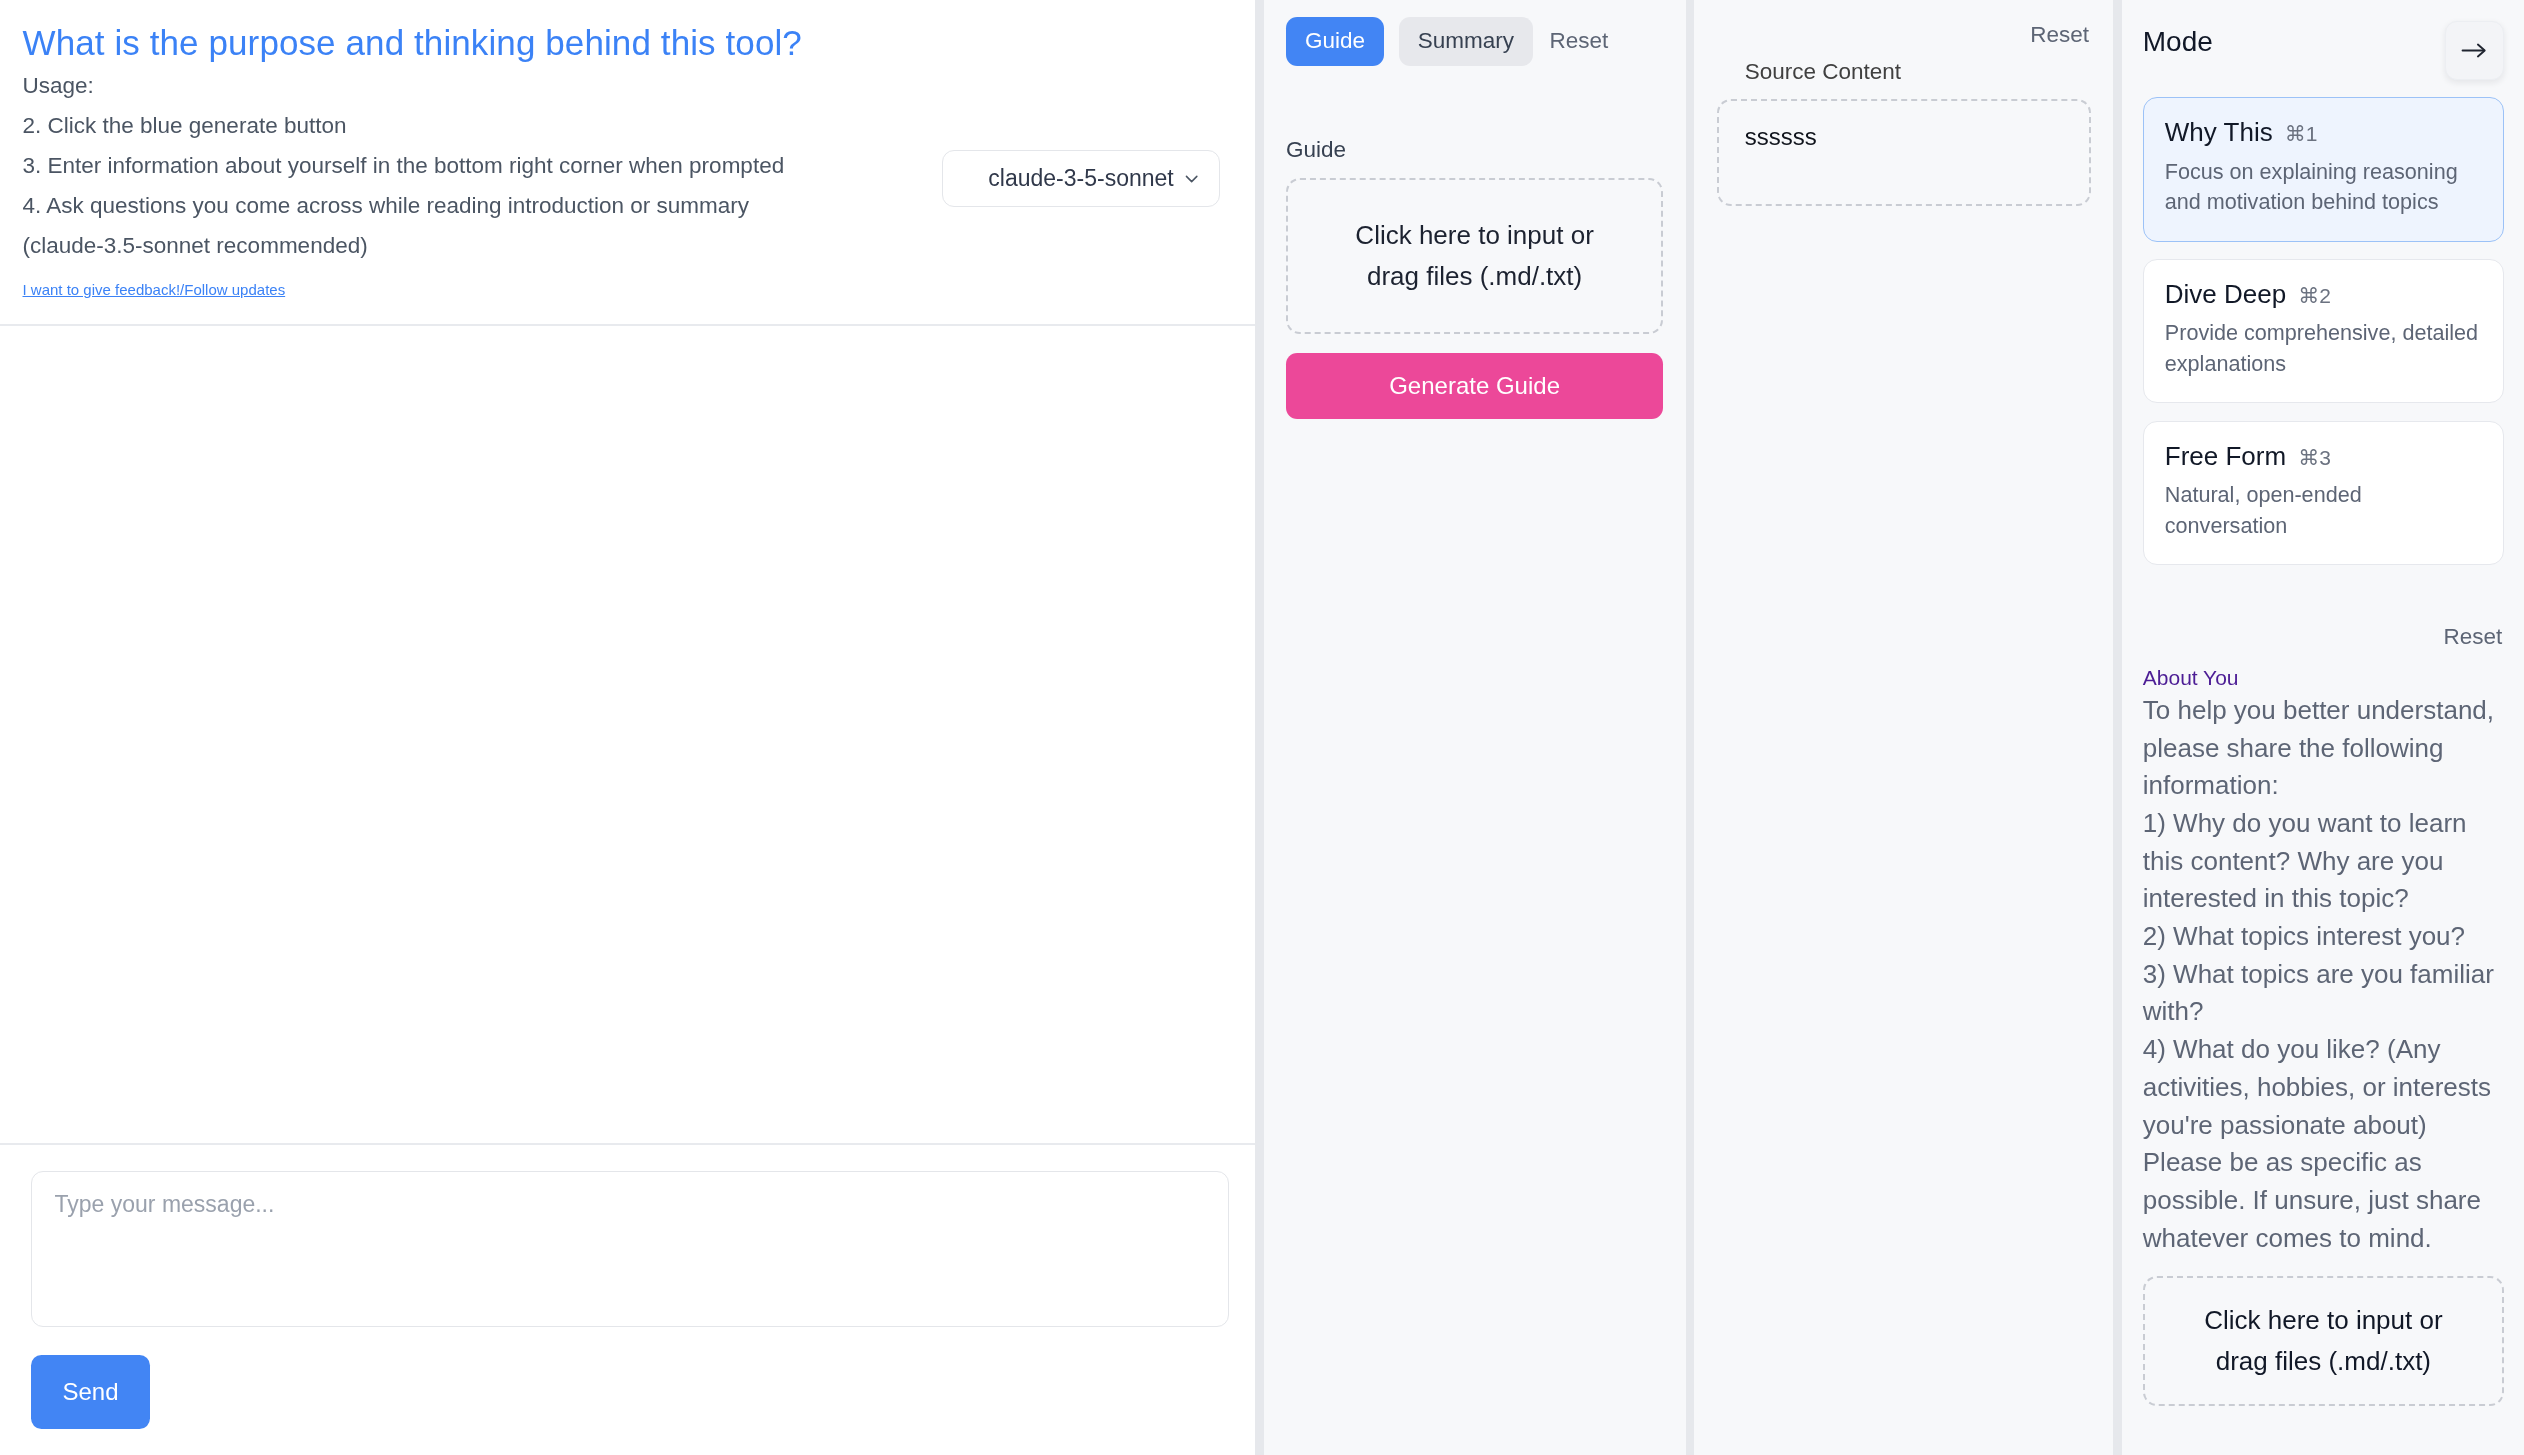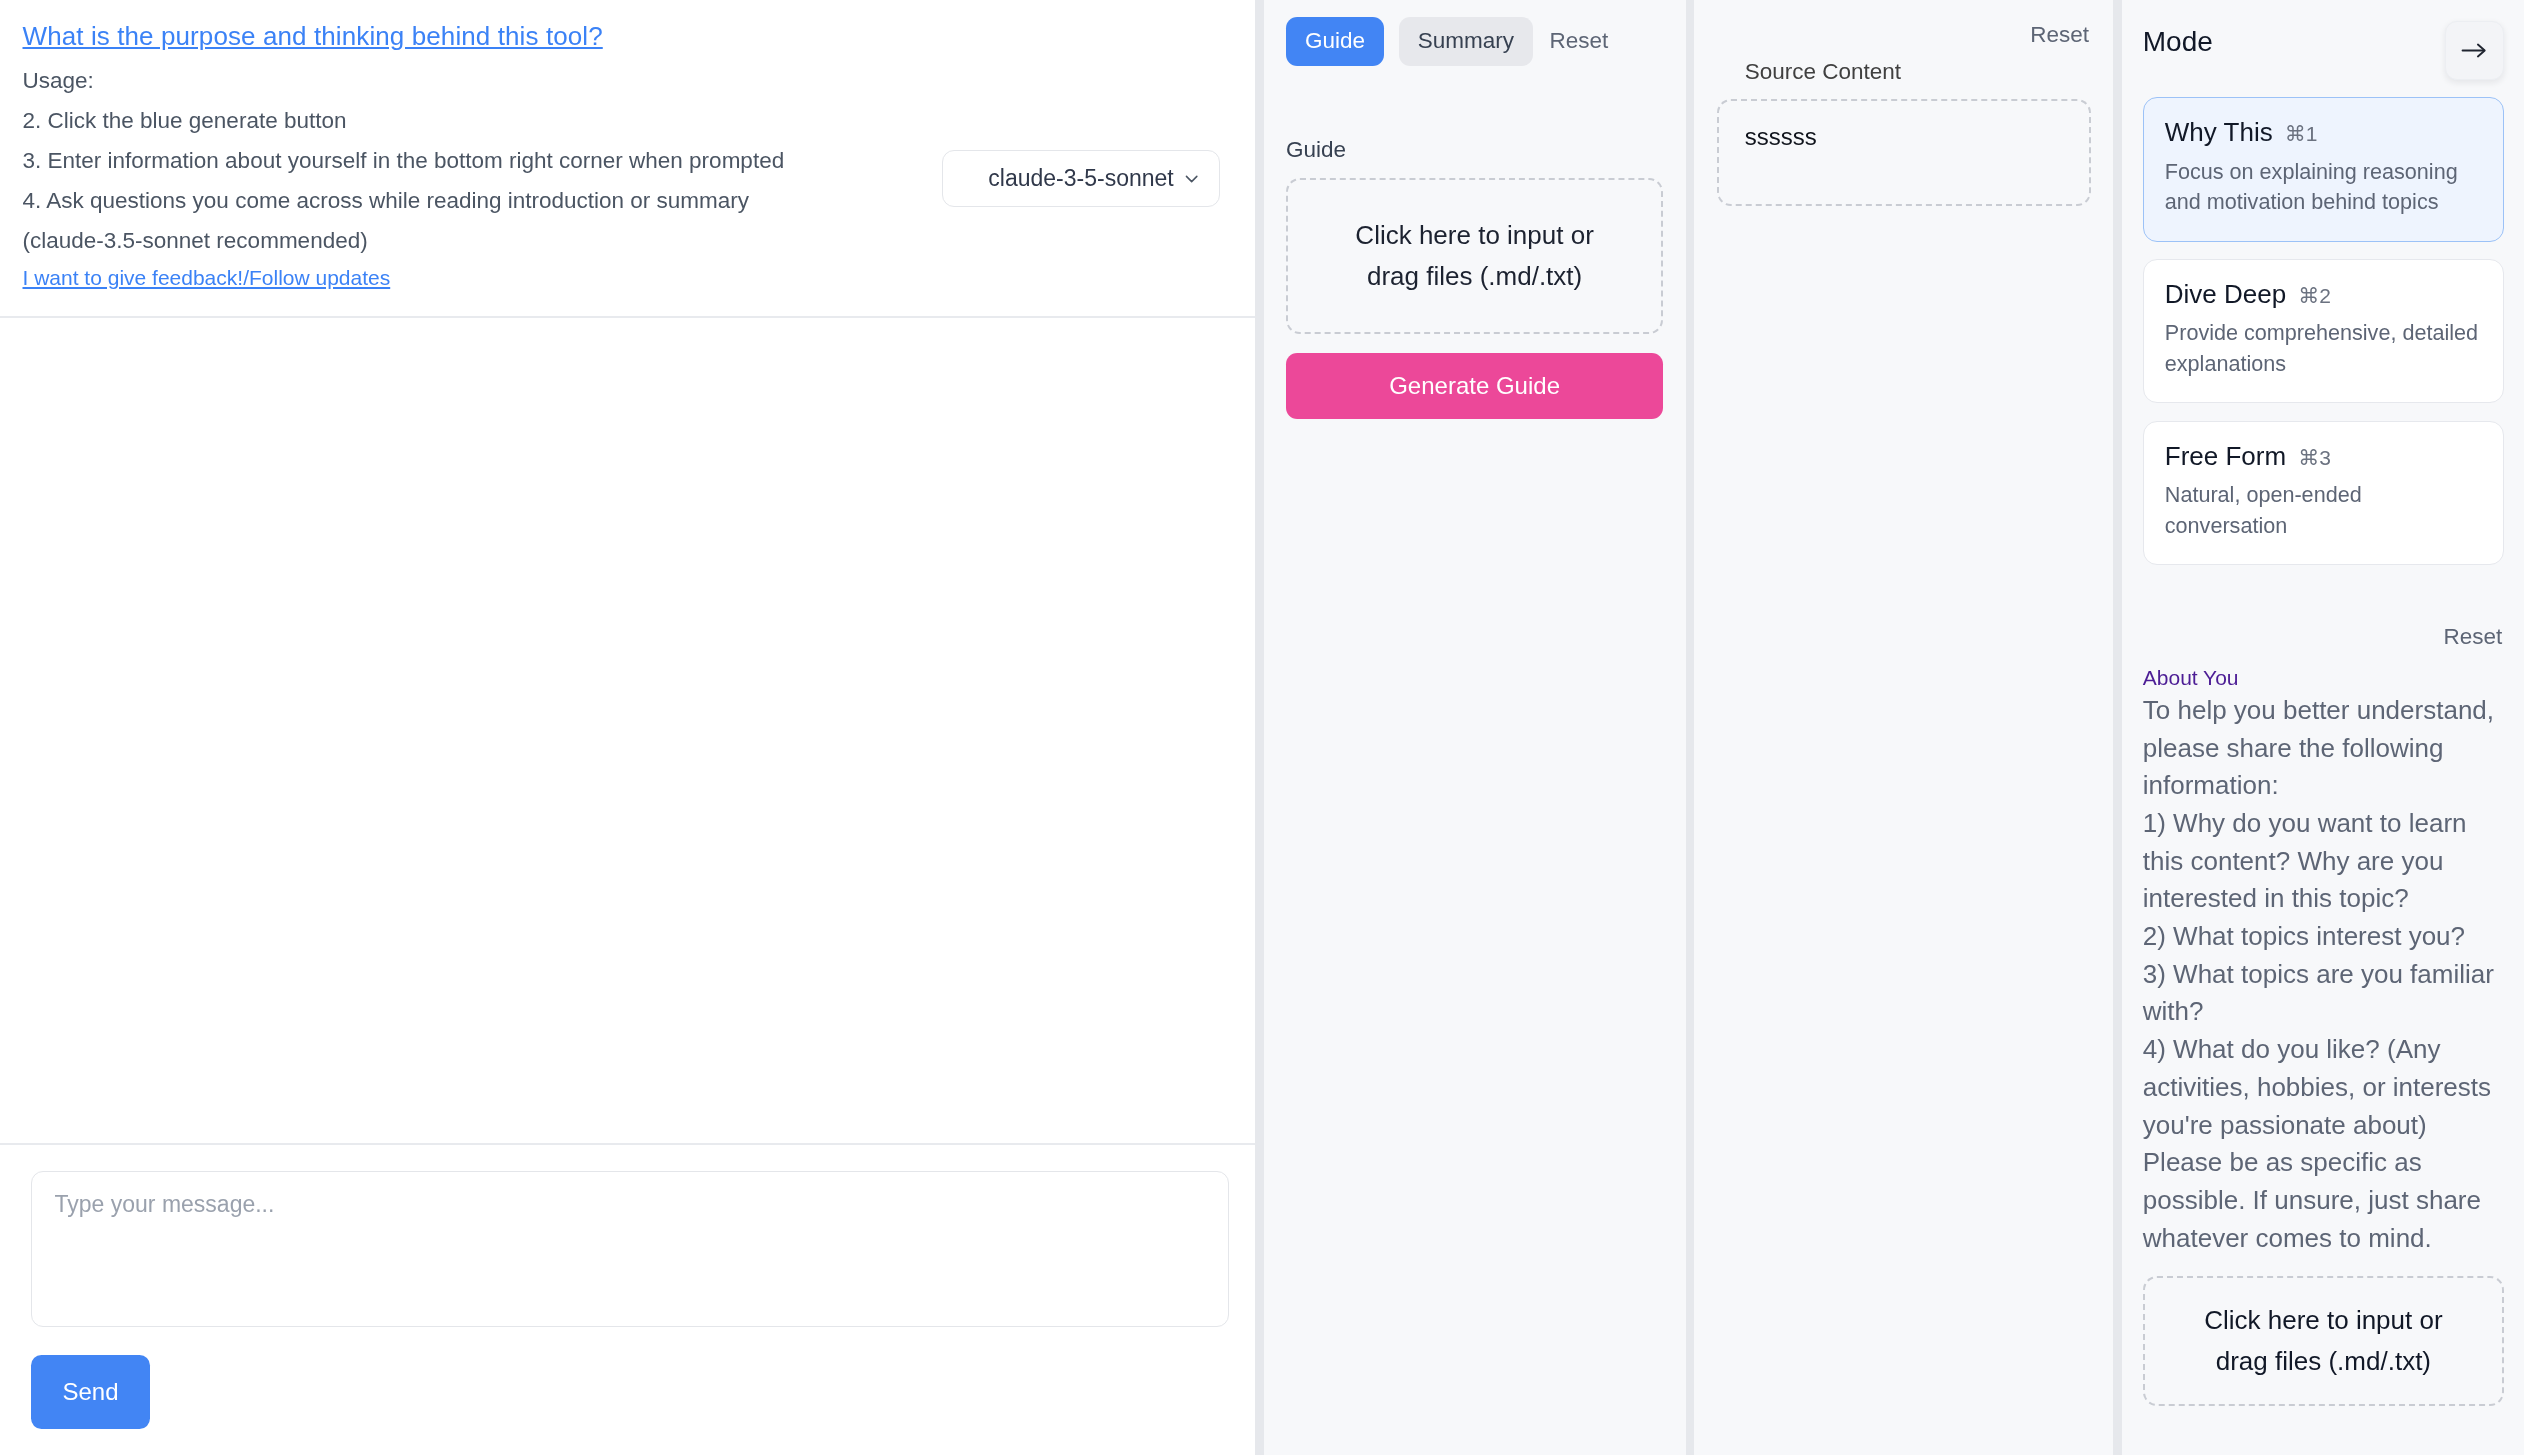--- a/index.html
+++ b/index.html
@@ -27,39 +27,37 @@
     position: relative;
   }
   .chat-top {
     position: relative;
     padding: 19px 22.5px 26px 22.5px;
     border-bottom: 2.6px solid #e8eaee;
   }
   .intro-link {
     display: inline-block;
     color: #3b82f6;
-    text-decoration: underline;
-    font-size: 26px;
+    font-size: 35px;
     line-height: 1.35;
     letter-spacing: 0.1px;
-    margin-bottom: 7px;
     cursor: pointer;
   }
   .usage-line {
     color: #4b5563;
     font-size: 22.5px;
     line-height: 40px;
     white-space: nowrap;
   }
   .feedback-link {
     display: inline-block;
-    margin-top: 5px;
+    margin-top: 15px;
     color: #3b82f6;
     text-decoration: underline;
-    font-size: 21px;
+    font-size: 15px;
     cursor: pointer;
   }
   .model-select-wrap {
     position: absolute;
     right: 35px; top: 150px;
   }
   .model-select {
     width: 278px; height: 57px;
     background: #ffffff;
     border: 1.7px solid #e4e6ea;

